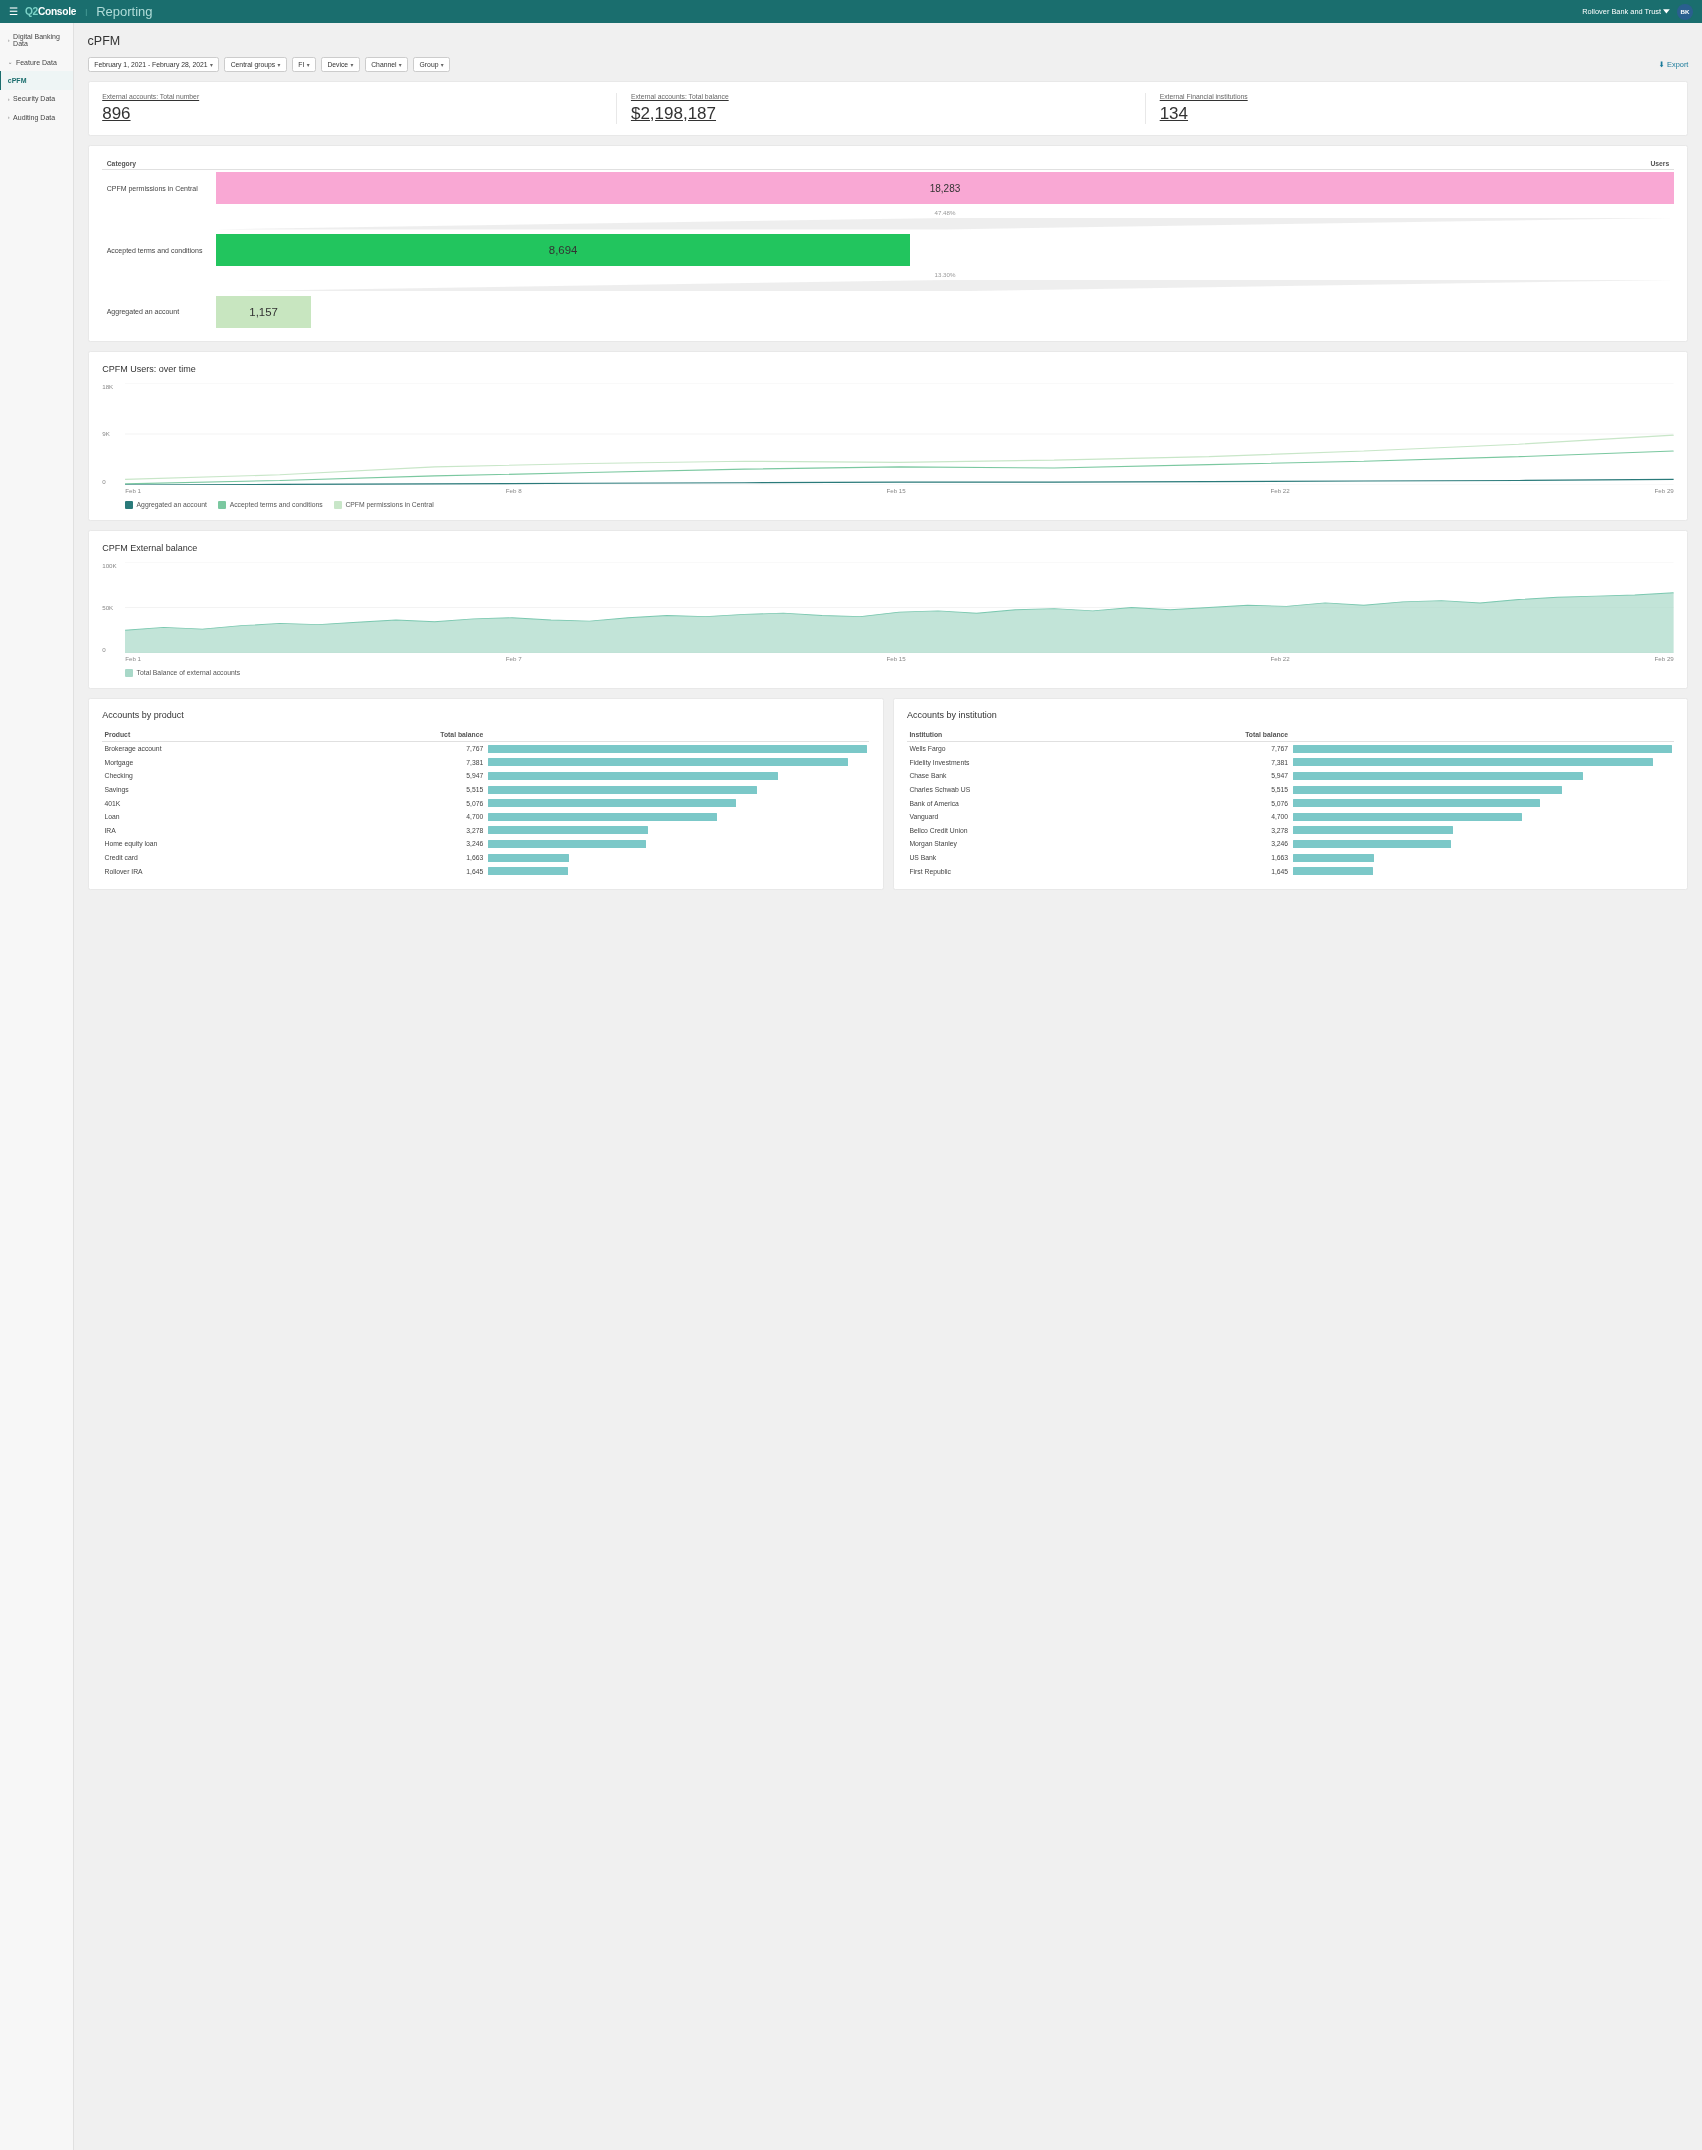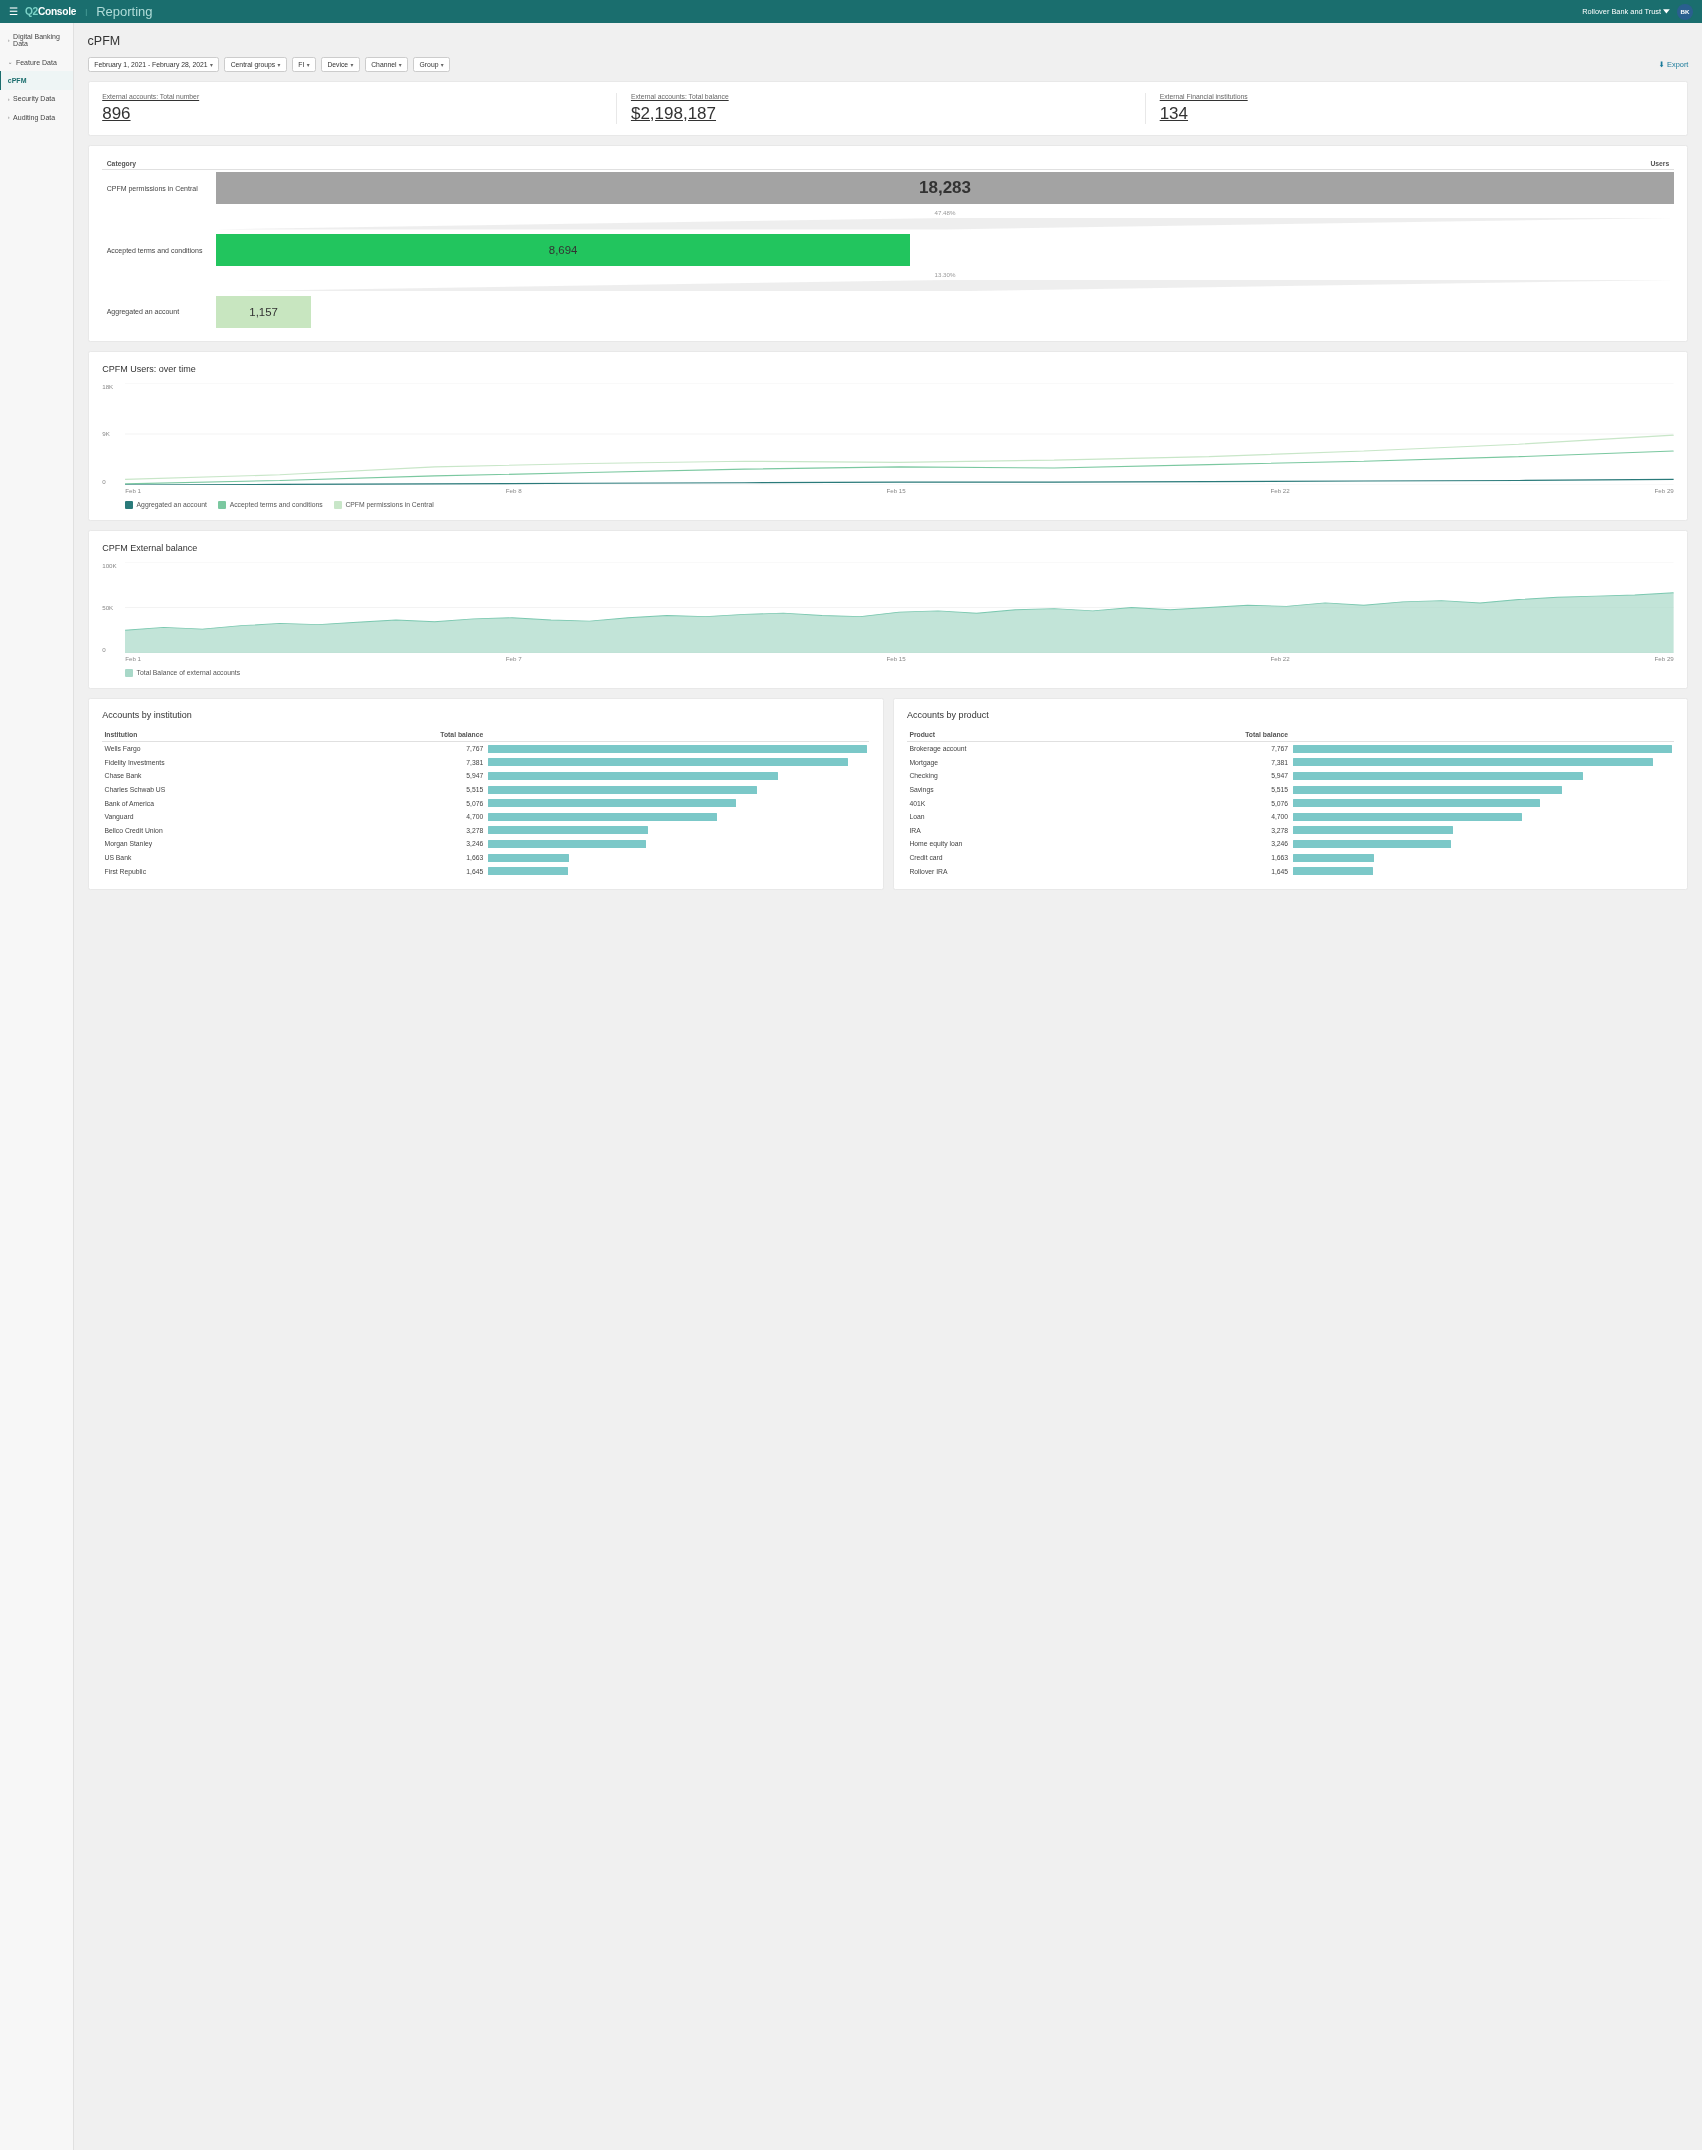--- a/index.html
+++ b/index.html
@@ -244,21 +244,21 @@
         <thead>
           <tr>
             <th>Category</th>
             <th class="right">Users</th>
           </tr>
         </thead>
         <tbody id="funnel-tbody">
         <tr>
         <td class="label">CPFM  permissions in Central</td>
         <td style="padding:2.3px 0;">
-          <div style="width:100%;background:#a3a3a3;height:32px;display:flex;align-items:center;justify-content:center;font-size:17px;font-weight:700;color:#333;min-width:45px;">
+          <div style="width:100%;background:#f9a8d4;height:32px;display:flex;align-items:center;justify-content:center;font-size:10px;font-weight:400;color:#333;min-width:45px;">
             18,283
           </div>
         </td>
       </tr>
             <tr>
         <td class="label"></td>
         <td style="padding:0;">
           <div style="display:flex;justify-content:center;">
             <div style="font-size:6.2px;color:#999;padding:2.3px 0;text-align:center;">47.48%</div>
           </div>
@@ -372,20 +372,105 @@
       </div>
       <div style="display:flex;align-items:center;gap:3.4px;margin-top:6.8px;margin-left:23px;font-size:6.8px;color:#555;">
         <span style="display:inline-block;width:8px;height:8px;background:#a8d8c8;border-radius:1.1px;"></span>
         <span>Total Balance of external accounts</span>
       </div>
     </div>
 
     <div class="bottom-row">
 
       <div class="bottom-card">
+        <div class="bottom-card-title">Accounts by product</div>
+        <table class="data-table">
+          <thead>
+            <tr>
+              <th>Product</th>
+              <th class="right">Total balance</th>
+              <th style="width:50%"></th>
+            </tr>
+          </thead>
+          <tbody id="product-tbody">
+              <tr>
+      <td>Brokerage account</td>
+      <td style="text-align:right;white-space:nowrap;">7,767</td>
+      <td>
+        <div style="height:8px;background:#7bc8c8;border-radius:0.6px;width:100.0%;"></div>
+      </td>
+    </tr>
+              <tr>
+      <td>Mortgage</td>
+      <td style="text-align:right;white-space:nowrap;">7,381</td>
+      <td>
+        <div style="height:8px;background:#7bc8c8;border-radius:0.6px;width:95.0%;"></div>
+      </td>
+    </tr>
+              <tr>
+      <td>Checking</td>
+      <td style="text-align:right;white-space:nowrap;">5,947</td>
+      <td>
+        <div style="height:8px;background:#7bc8c8;border-radius:0.6px;width:76.6%;"></div>
+      </td>
+    </tr>
+              <tr>
+      <td>Savings</td>
+      <td style="text-align:right;white-space:nowrap;">5,515</td>
+      <td>
+        <div style="height:8px;background:#7bc8c8;border-radius:0.6px;width:71.0%;"></div>
+      </td>
+    </tr>
+              <tr>
+      <td>401K</td>
+      <td style="text-align:right;white-space:nowrap;">5,076</td>
+      <td>
+        <div style="height:8px;background:#7bc8c8;border-radius:0.6px;width:65.4%;"></div>
+      </td>
+    </tr>
+              <tr>
+      <td>Loan</td>
+      <td style="text-align:right;white-space:nowrap;">4,700</td>
+      <td>
+        <div style="height:8px;background:#7bc8c8;border-radius:0.6px;width:60.5%;"></div>
+      </td>
+    </tr>
+              <tr>
+      <td>IRA</td>
+      <td style="text-align:right;white-space:nowrap;">3,278</td>
+      <td>
+        <div style="height:8px;background:#7bc8c8;border-radius:0.6px;width:42.2%;"></div>
+      </td>
+    </tr>
+              <tr>
+      <td>Home equity loan</td>
+      <td style="text-align:right;white-space:nowrap;">3,246</td>
+      <td>
+        <div style="height:8px;background:#7bc8c8;border-radius:0.6px;width:41.8%;"></div>
+      </td>
+    </tr>
+              <tr>
+      <td>Credit card</td>
+      <td style="text-align:right;white-space:nowrap;">1,663</td>
+      <td>
+        <div style="height:8px;background:#7bc8c8;border-radius:0.6px;width:21.4%;"></div>
+      </td>
+    </tr>
+              <tr>
+      <td>Rollover IRA</td>
+      <td style="text-align:right;white-space:nowrap;">1,645</td>
+      <td>
+        <div style="height:8px;background:#7bc8c8;border-radius:0.6px;width:21.2%;"></div>
+      </td>
+    </tr>
+            </tbody>
+        </table>
+      </div>
+
+      <div class="bottom-card">
         <div class="bottom-card-title">Accounts by institution</div>
         <table class="data-table">
           <thead>
             <tr>
               <th>Institution</th>
               <th class="right">Total balance</th>
               <th style="width:50%"></th>
             </tr>
           </thead>
           <tbody id="institution-tbody">
@@ -455,101 +540,16 @@
               <tr>
       <td>First Republic</td>
       <td style="text-align:right;white-space:nowrap;">1,645</td>
       <td>
         <div style="height:8px;background:#7bc8c8;border-radius:0.6px;width:21.2%;"></div>
       </td>
     </tr>
             </tbody>
         </table>
       </div>
-
-      <div class="bottom-card">
-        <div class="bottom-card-title">Accounts by product</div>
-        <table class="data-table">
-          <thead>
-            <tr>
-              <th>Product</th>
-              <th class="right">Total balance</th>
-              <th style="width:50%"></th>
-            </tr>
-          </thead>
-          <tbody id="product-tbody">
-              <tr>
-      <td>Brokerage account</td>
-      <td style="text-align:right;white-space:nowrap;">7,767</td>
-      <td>
-        <div style="height:8px;background:#7bc8c8;border-radius:0.6px;width:100.0%;"></div>
-      </td>
-    </tr>
-              <tr>
-      <td>Mortgage</td>
-      <td style="text-align:right;white-space:nowrap;">7,381</td>
-      <td>
-        <div style="height:8px;background:#7bc8c8;border-radius:0.6px;width:95.0%;"></div>
-      </td>
-    </tr>
-              <tr>
-      <td>Checking</td>
-      <td style="text-align:right;white-space:nowrap;">5,947</td>
-      <td>
-        <div style="height:8px;background:#7bc8c8;border-radius:0.6px;width:76.6%;"></div>
-      </td>
-    </tr>
-              <tr>
-      <td>Savings</td>
-      <td style="text-align:right;white-space:nowrap;">5,515</td>
-      <td>
-        <div style="height:8px;background:#7bc8c8;border-radius:0.6px;width:71.0%;"></div>
-      </td>
-    </tr>
-              <tr>
-      <td>401K</td>
-      <td style="text-align:right;white-space:nowrap;">5,076</td>
-      <td>
-        <div style="height:8px;background:#7bc8c8;border-radius:0.6px;width:65.4%;"></div>
-      </td>
-    </tr>
-              <tr>
-      <td>Loan</td>
-      <td style="text-align:right;white-space:nowrap;">4,700</td>
-      <td>
-        <div style="height:8px;background:#7bc8c8;border-radius:0.6px;width:60.5%;"></div>
-      </td>
-    </tr>
-              <tr>
-      <td>IRA</td>
-      <td style="text-align:right;white-space:nowrap;">3,278</td>
-      <td>
-        <div style="height:8px;background:#7bc8c8;border-radius:0.6px;width:42.2%;"></div>
-      </td>
-    </tr>
-              <tr>
-      <td>Home equity loan</td>
-      <td style="text-align:right;white-space:nowrap;">3,246</td>
-      <td>
-        <div style="height:8px;background:#7bc8c8;border-radius:0.6px;width:41.8%;"></div>
-      </td>
-    </tr>
-              <tr>
-      <td>Credit card</td>
-      <td style="text-align:right;white-space:nowrap;">1,663</td>
-      <td>
-        <div style="height:8px;background:#7bc8c8;border-radius:0.6px;width:21.4%;"></div>
-      </td>
-    </tr>
-              <tr>
-      <td>Rollover IRA</td>
-      <td style="text-align:right;white-space:nowrap;">1,645</td>
-      <td>
-        <div style="height:8px;background:#7bc8c8;border-radius:0.6px;width:21.2%;"></div>
-      </td>
-    </tr>
-            </tbody>
-        </table>
-      </div>
     </div>
   </main>
 </div>
 
 
 </body></html>

